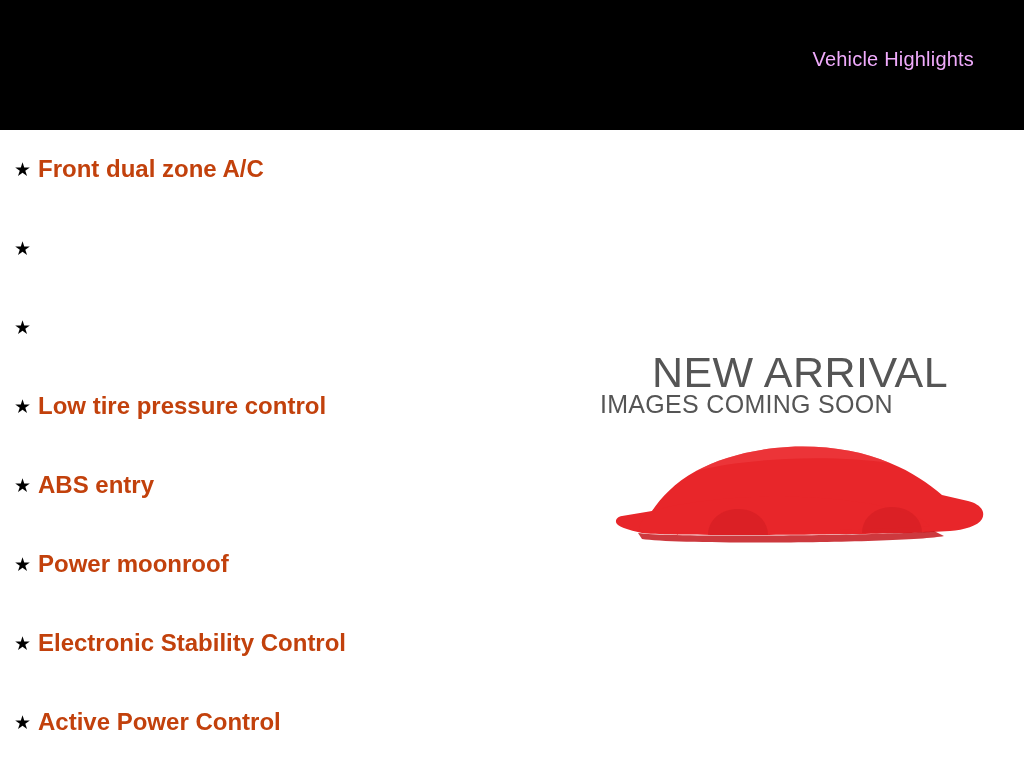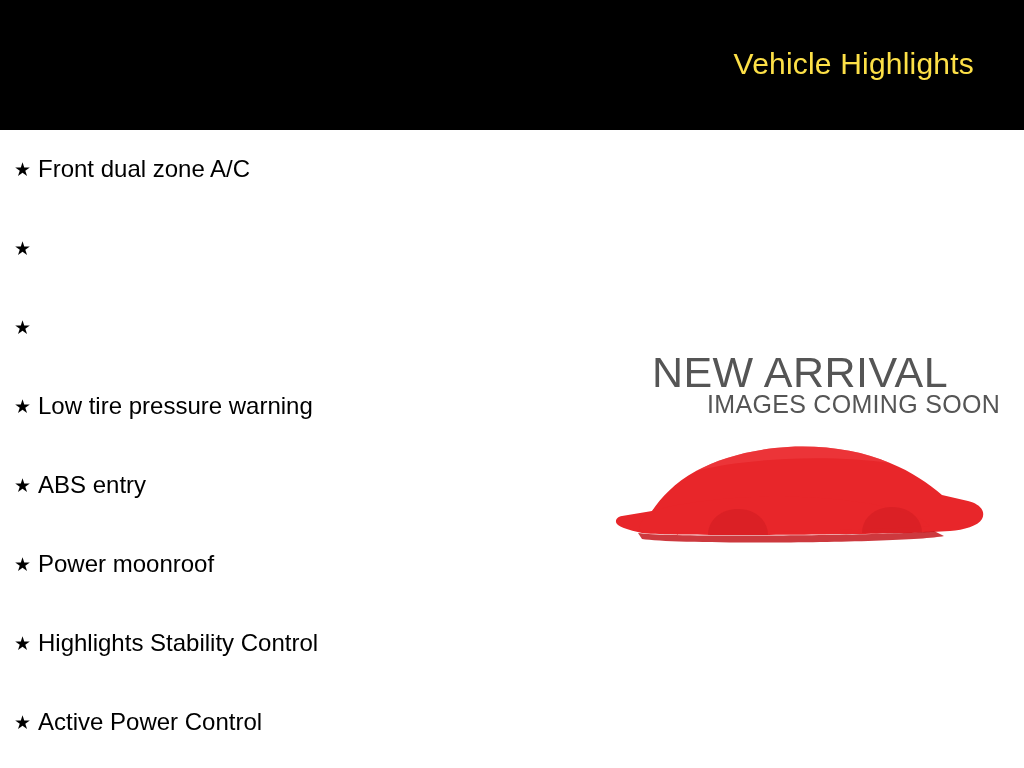--- a/index.html
+++ b/index.html
@@ -28,22 +28,22 @@
     top: 0;
     width: 1024px;
     height: 130px;
     background: #000000;
     box-sizing: border-box;
   }
   .header-title {
     position: absolute;
     right: 50px;
     top: 49px;
-    color: #fde047;
-    font-size: 30px;
+    color: #f0abfc;
+    font-size: 20px;
     font-weight: normal;
     letter-spacing: 0.2px;
     line-height: 1;
     white-space: nowrap;
   }
 
   
   .highlights {
     position: absolute;
     left: 0;
@@ -64,23 +64,24 @@
   .bullet-star {
     width: 24px;
     font-size: 19px;
     color: #000000;
     line-height: 1;
     text-align: left;
     flex: none;
   }
   .highlight-text {
     font-size: 24px;
-    color: #000000;
+    color: #c2410c;
     line-height: 1.1;
     white-space: nowrap;
+    font-weight: bold;
   }
 
   
   .placeholder {
     position: absolute;
     left: 600px;
     top: 330px;
     width: 400px;
     height: 240px;
   }
@@ -93,21 +94,21 @@
     font-size: 43px;
     color: #555555;
     letter-spacing: 0.5px;
     white-space: nowrap;
   }
   .ph-line2 {
     position: absolute;
     top: 60px;
     left: 0;
     width: 400px;
-    text-align: right;
+    text-align: left;
     font-size: 25px;
     color: #555555;
     letter-spacing: 0.3px;
     white-space: nowrap;
   }
   .car-svg {
     position: absolute;
     top: 95px;
     left: 12px;
   }
@@ -127,33 +128,33 @@
       <span class="highlight-text">Front dual zone A/C</span>
     </li>
     <li class="highlight-item">
       <span class="bullet-star">★</span>
     </li>
     <li class="highlight-item">
       <span class="bullet-star">★</span>
     </li>
     <li class="highlight-item">
       <span class="bullet-star">★</span>
-      <span class="highlight-text">Low tire pressure warning</span>
+      <span class="highlight-text">Low tire pressure control</span>
     </li>
     <li class="highlight-item">
       <span class="bullet-star">★</span>
       <span class="highlight-text">ABS entry</span>
     </li>
     <li class="highlight-item">
       <span class="bullet-star">★</span>
       <span class="highlight-text">Power moonroof</span>
     </li>
     <li class="highlight-item">
       <span class="bullet-star">★</span>
-      <span class="highlight-text">Highlights Stability Control</span>
+      <span class="highlight-text">Electronic Stability Control</span>
     </li>
     <li class="highlight-item">
       <span class="bullet-star">★</span>
       <span class="highlight-text">Active Power Control</span>
     </li>
   </ul>
 
   <div class="placeholder">
     <div class="ph-line1">NEW ARRIVAL</div>
     <div class="ph-line2">IMAGES COMING SOON</div>

